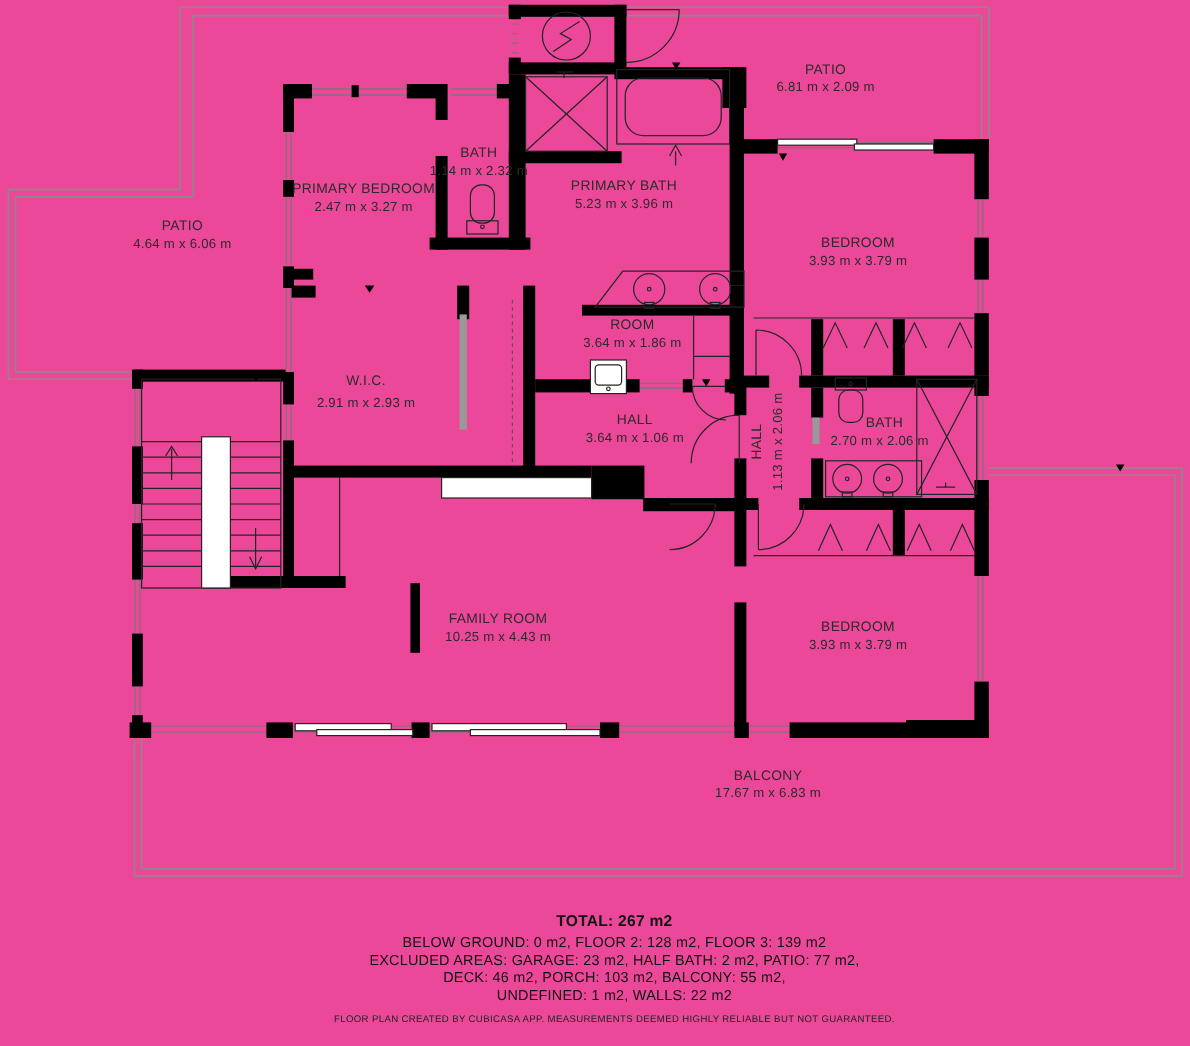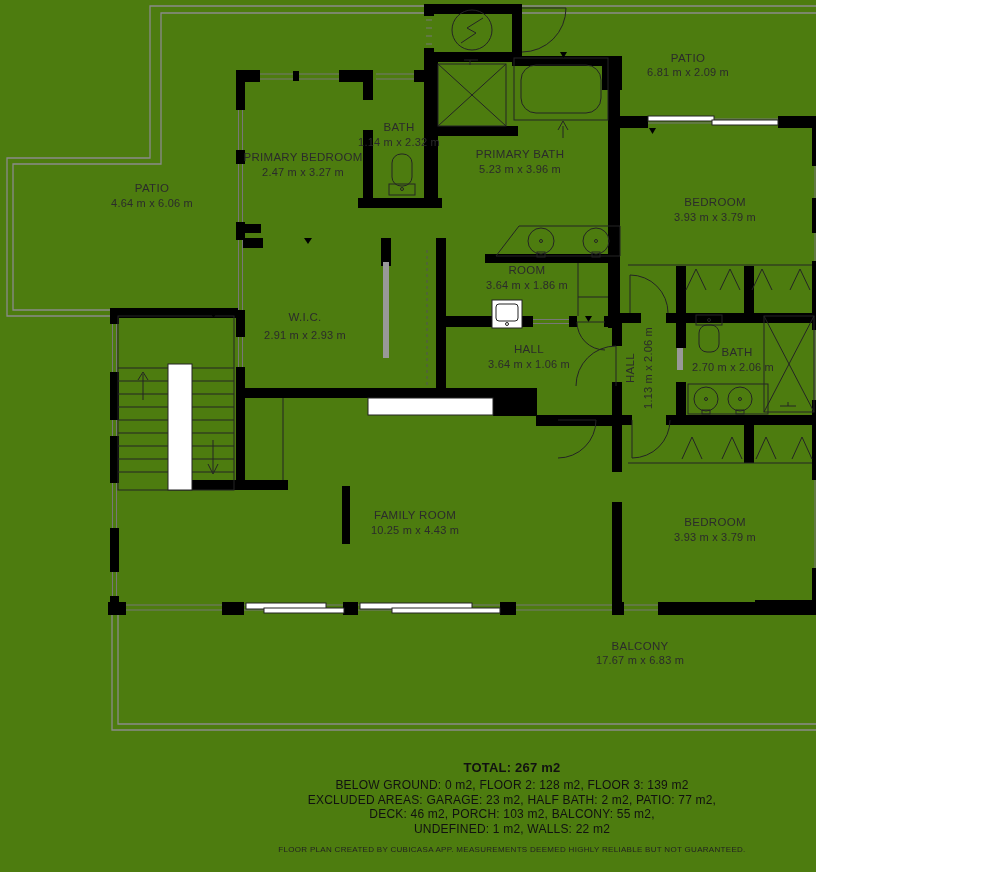--- a/index.html
+++ b/index.html
@@ -1,16 +1,16 @@
 <!DOCTYPE html>
 <html><head>
 <meta charset="utf-8">
 <style>
   html,body{margin:0;padding:0;background:#fff;}
-  .page{position:relative;width:816px;height:872px;background:#4d7c0f;overflow:hidden;
+  .page{position:relative;width:992px;height:872px;background:#ec4899;overflow:hidden;
         font-family:"Liberation Sans", sans-serif;}
   svg{display:block}
   svg text{font-family:"Liberation Sans", sans-serif;fill:#2b2b2b;}
   .room-name{font-size:11.5px;letter-spacing:.3px;}
   .room-dims{font-size:11px;letter-spacing:.2px;}
   .wall{fill:#000;}
   .fix{stroke:#242424;stroke-width:1;fill:#fff;}
   .fixn{stroke:#242424;stroke-width:1;fill:none;}
   .out{stroke:#8a8a8a;stroke-width:1.3;fill:none;}
   .win{stroke:#777;stroke-width:1;fill:none;}

